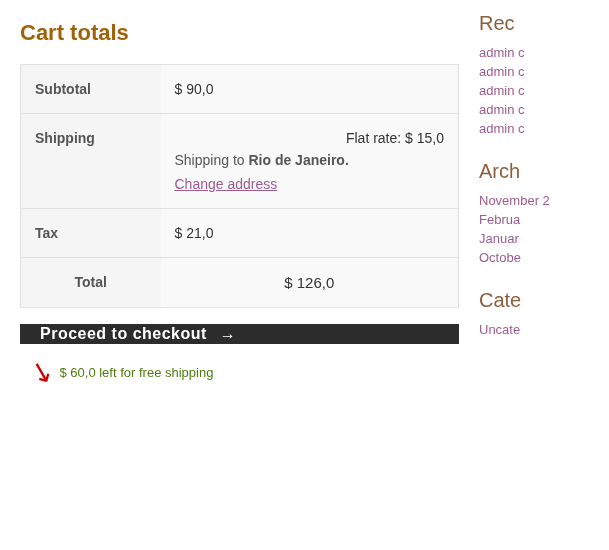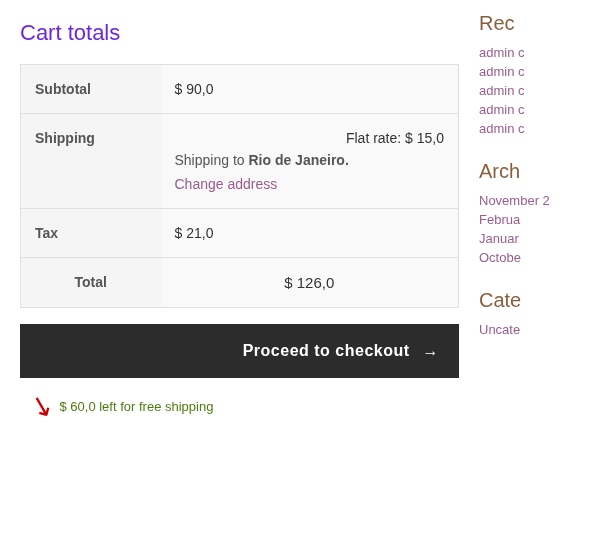--- a/index.html
+++ b/index.html
@@ -15,22 +15,22 @@
     }
 
     .main-content {
       flex: 1;
       padding: 20px 20px 20px 20px;
       min-width: 0;
     }
 
     .page-title {
       font-size: 22px;
-      font-weight: normal;
-      color: #6d28d9;
+      font-weight: bold;
+      color: #a16207;
       margin-bottom: 18px;
     }
 
     .cart-totals-table {
       width: 100%;
       border-collapse: collapse;
       border: 1px solid #e0e0e0;
       background: #f9f9f9;
       margin-bottom: 16px;
     }
@@ -67,42 +67,43 @@
       margin-bottom: 8px;
       color: #555;
     }
 
     .shipping-to strong {
       font-weight: bold;
     }
 
     .change-address-link {
       color: #9b5c8f;
+      text-decoration: underline;
       cursor: pointer;
     }
 
     .total-row td {
       font-weight: normal;
       text-align: center;
     }
 
     .total-row td:last-child {
       font-size: 15px;
     }
 
     .checkout-btn {
       display: block;
       width: 100%;
       background: #2c2c2c;
       color: #fff;
       border: none;
-      padding: 18px 20px;
+      padding: 1px 20px;
       font-size: 16px;
       font-weight: bold;
-      text-align: right;
+      text-align: left;
       cursor: pointer;
       margin-bottom: 14px;
       letter-spacing: 0.5px;
     }
 
     .checkout-btn .arrow {
       margin-left: 8px;
     }
 
     .free-shipping-notice {

